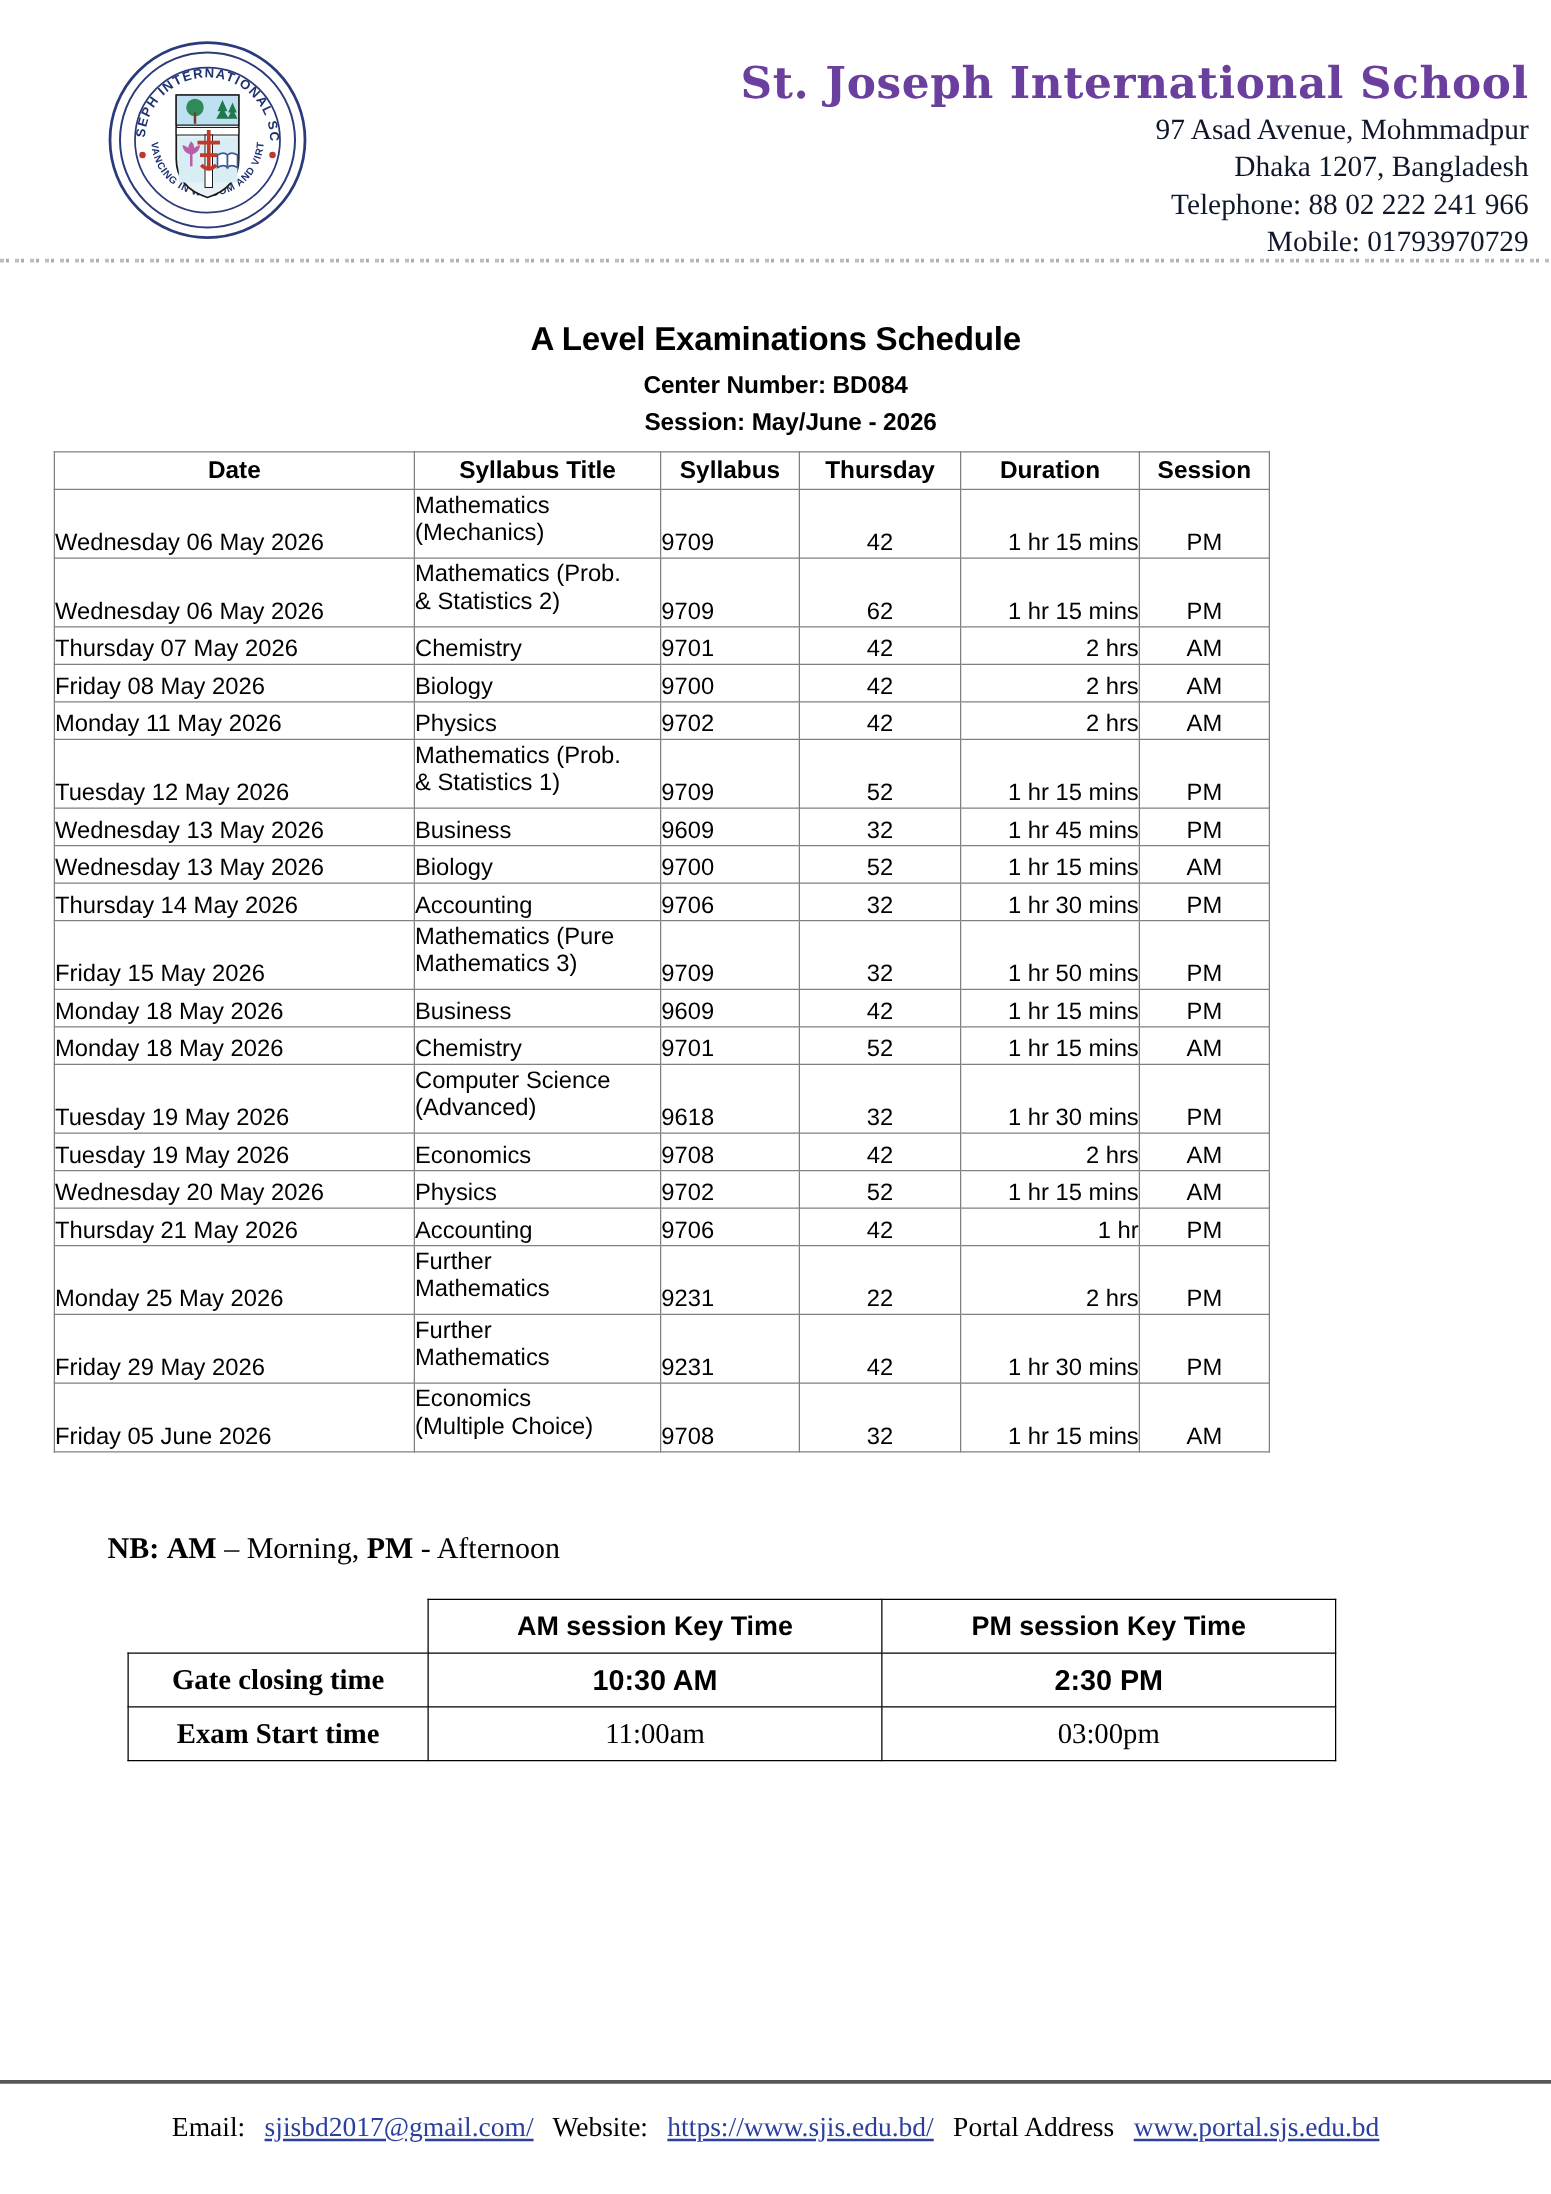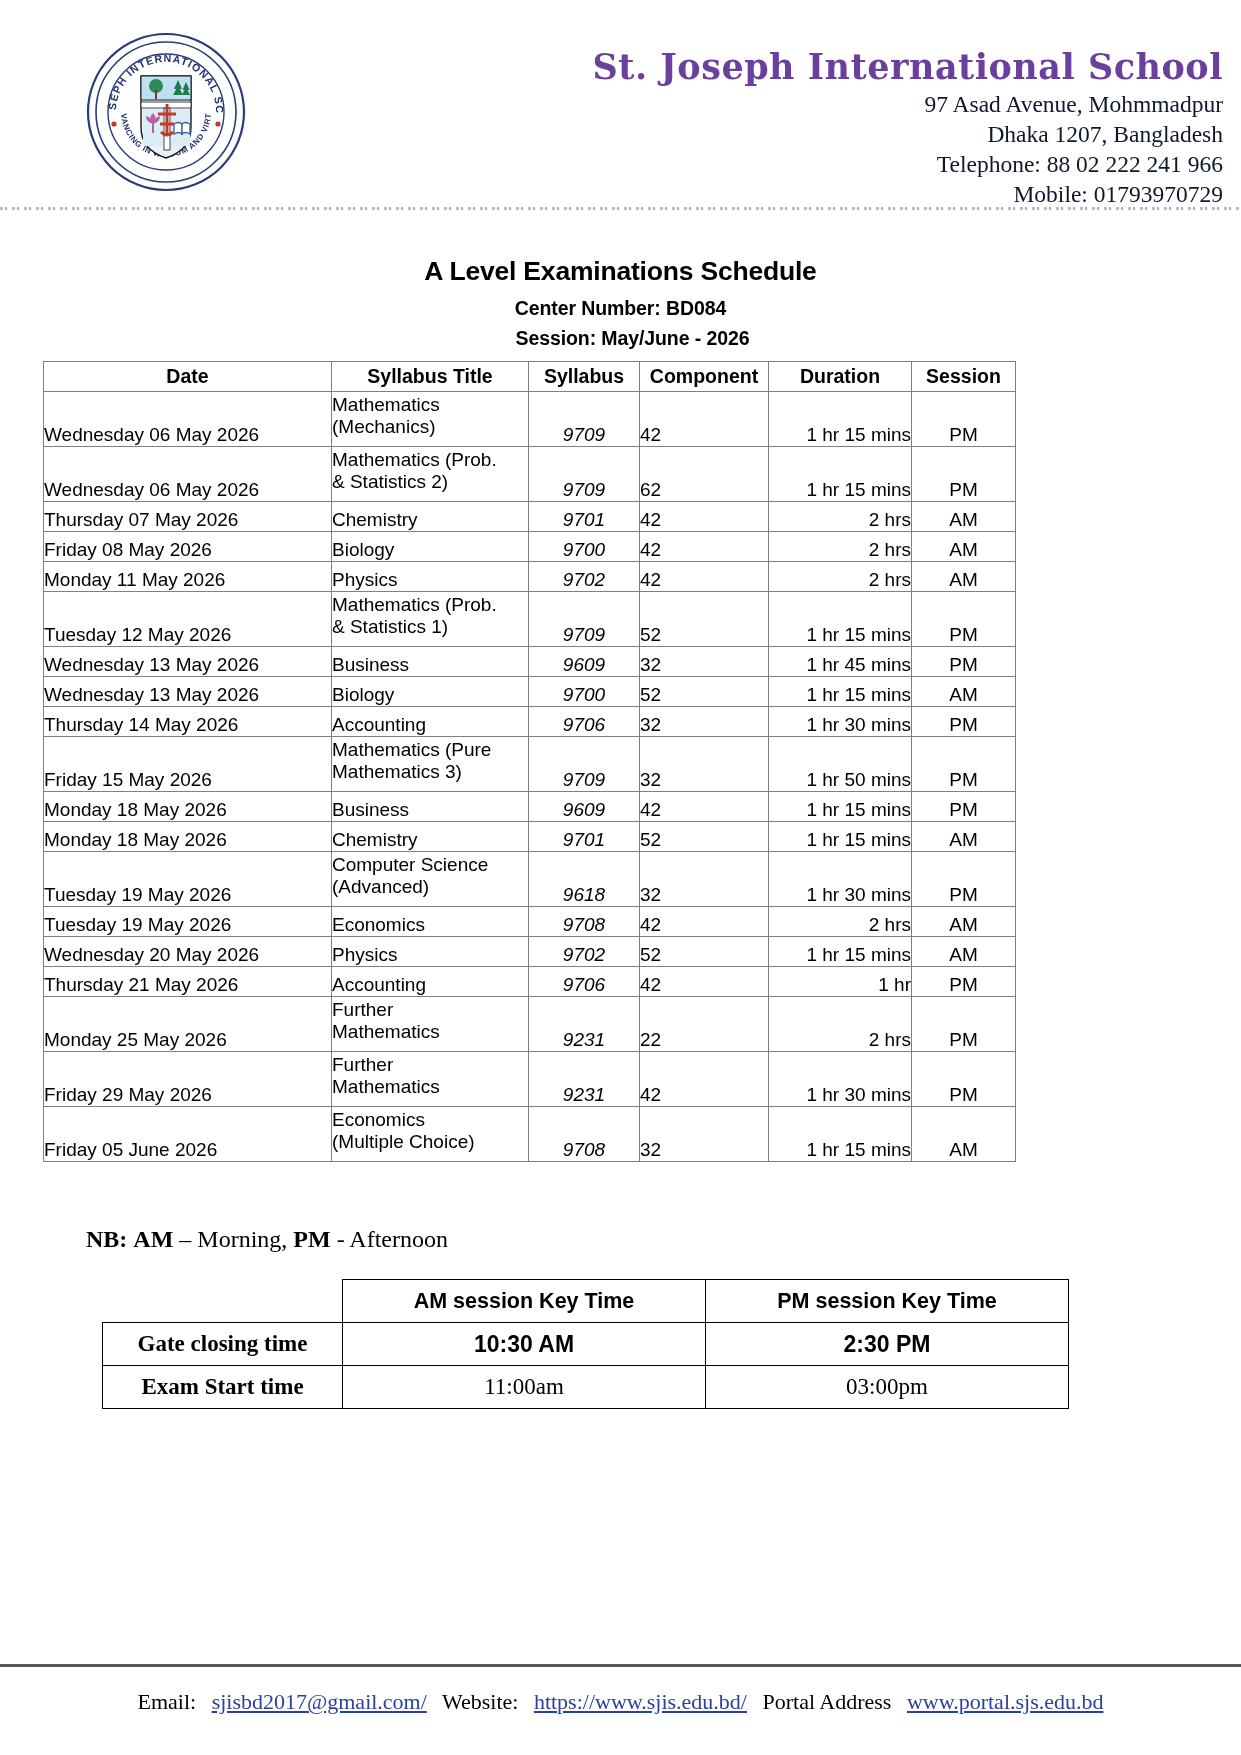--- a/index.html
+++ b/index.html
@@ -129,22 +129,22 @@
   }
   .c-date   { width: 288px; }
   .c-title  { width: 197px; }
   .c-syl    { width: 111px; }
   .c-comp   { width: 129px; }
   .c-dur    { width: 143px; }
   .c-sess   { width: 104px; }
 
   td.date   { text-align: left;   padding: 0 0 3px 8px; }
   td.title  { text-align: left;   padding: 0 0 3px 7px; vertical-align: top; padding-top: 2px; line-height: 1.18; }
-  td.syl    { text-align: center; vertical-align: middle; font-style: italic; }
-  td.comp   { text-align: left; vertical-align: middle; }
+  td.syl    { vertical-align: middle; }
+  td.comp   { text-align: center; vertical-align: middle; }
   td.dur    { text-align: right;   padding: 0 0 3px 7px; }
   td.sess   { text-align: center; padding: 0 0 3px 0; }
 
   tr.tall td { height: 52px; }
   tr.tall td.title { vertical-align: top; padding-top: 2px; }
   tr.tall td.date  { vertical-align: bottom; }
   tr.tall td.dur   { vertical-align: bottom; }
   tr.tall td.sess  { vertical-align: bottom; }
 
   
@@ -292,21 +292,21 @@
         <col class="c-syl">
       <col class="c-comp">
         <col class="c-dur">
         <col class="c-sess">
     </colgroup>
     <thead>
       <tr>
         <th>Date</th>
         <th>Syllabus Title</th>
         <th>Syllabus</th>
-        <th>Component</th>
+        <th>Thursday</th>
         <th>Duration</th>
         <th>Session</th>
       </tr>
     </thead>
     <tbody id="sched-body">
         <tr class="tall">
           <td class="date">Wednesday 06 May 2026</td>
           <td class="title">
             <div>Mathematics</div>
             <div>(Mechanics)</div>

